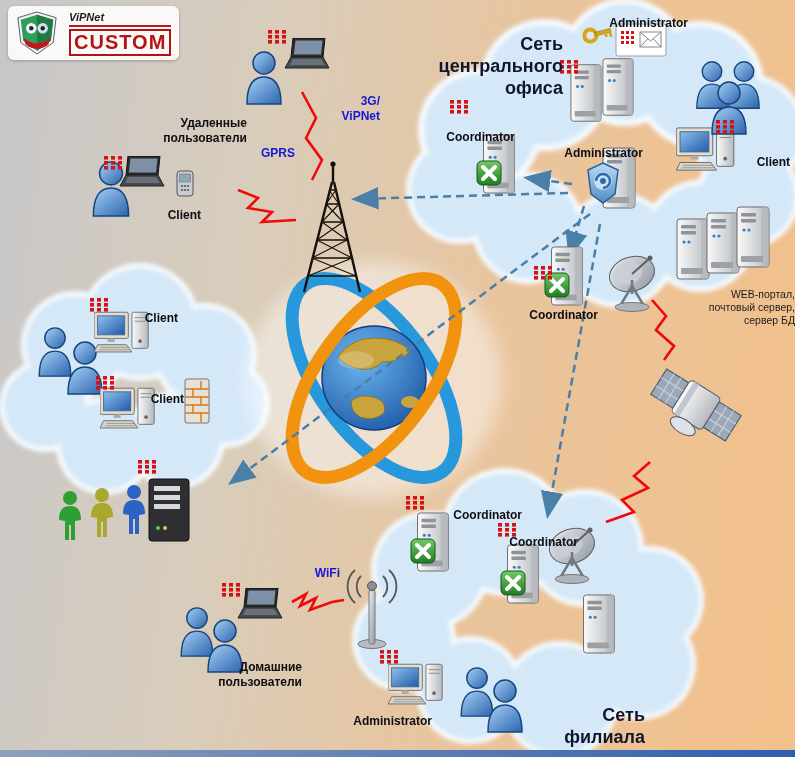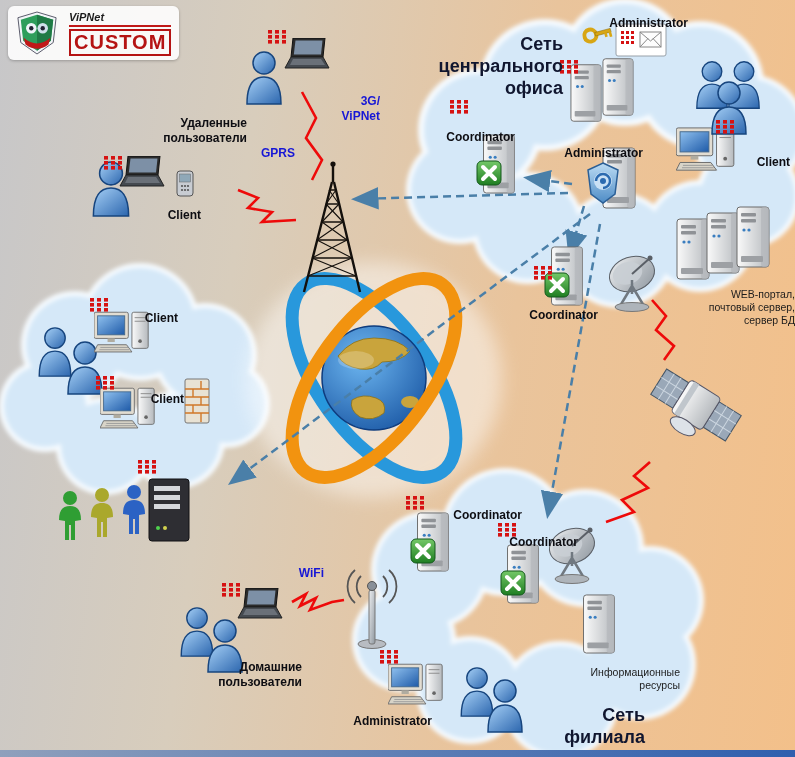--- a/index.html
+++ b/index.html
@@ -397,29 +397,27 @@
 <div class="lbl" style="left:136px;top:200px;width:65px">Client</div>
 
 <div class="lbl" style="left:118px;top:303px;width:60px">Client</div>
 <div class="lbl" style="left:124px;top:384px;width:60px">Client</div>
 
 <div class="lbl inet" style="left:332px;top:420px;width:85px"></div>
 
 <div class="lbl" style="left:196px;top:498px;width:75px"></div>
 <div class="lbl kiosk" style="left:98px;top:540px;width:155px"></div>
 
-<div class="lbl blue" style="left:272px;top:558px;width:52px">WiFi</div>
+<div class="lbl blue" style="left:288px;top:558px;width:52px">WiFi</div>
 <div class="lbl" style="left:182px;top:652px;width:120px">Домашние
 пользователи</div>
 <div class="lbl" style="left:322px;top:706px;width:110px">Administrator</div>
 
 <div class="lbl" style="left:422px;top:500px;width:100px">Coordinator</div>
 <div class="lbl" style="left:478px;top:527px;width:100px">Coordinator</div>
-<div class="lbl small" style="left:565px;top:658px;width:115px">Информационные
-ресурсы</div>
 <div class="lbl net" style="left:545px;top:697px;width:100px">Сеть
 филиала</div>
 
 <div class="logo">
   <svg width="42" height="46" viewBox="0 0 44 48">
     <path d="M22,2 L42,8 L39,34 L22,46 L5,34 L2,8 Z" fill="#f2f6f8" stroke="#556"></path>
     <path d="M22,5 L39,10 L36.5,32 L22,42.5 L7.5,32 L5,10 Z" fill="#2e9e5b"></path>
     <path d="M22,5 L39,10 L36.5,32 L22,42.5 Z" fill="#1f7a45"></path>
     <circle cx="16" cy="19" r="5.5" fill="#eef4f8"></circle>
     <circle cx="28" cy="19" r="5.5" fill="#cfe0ea"></circle>

